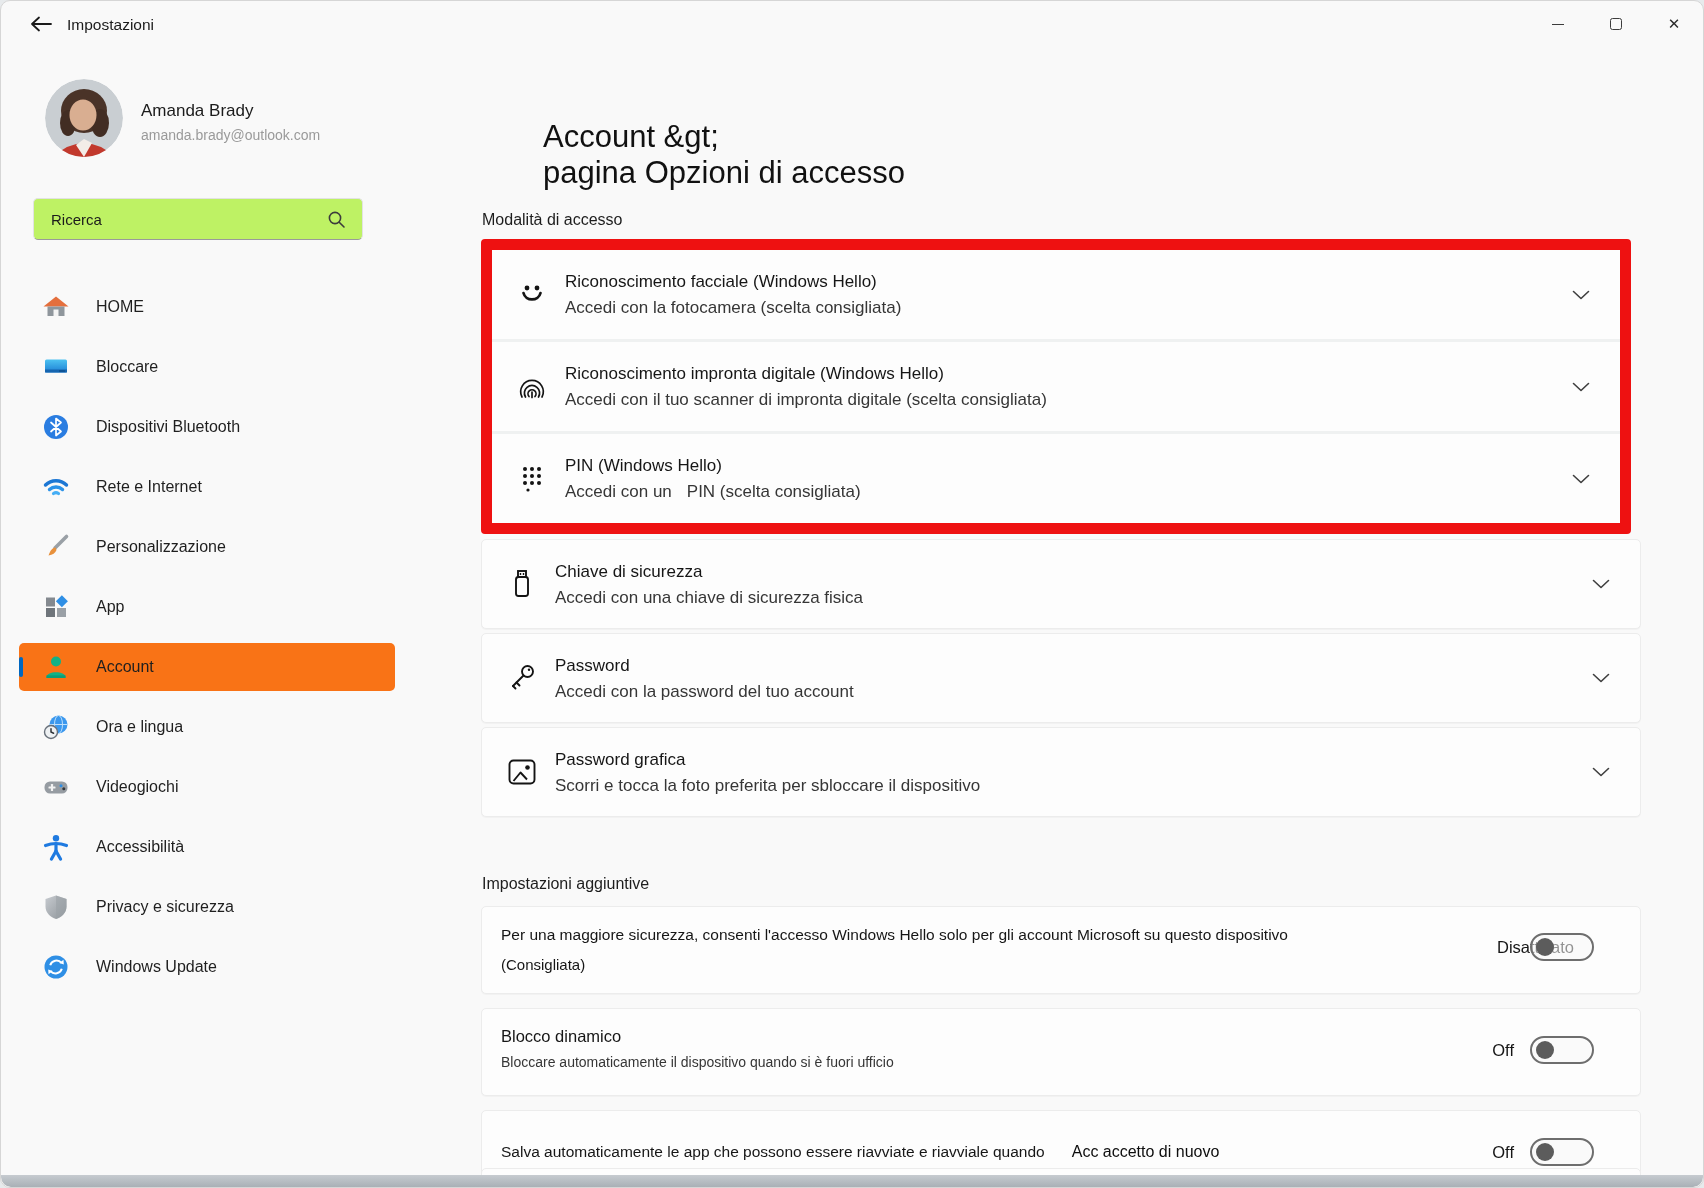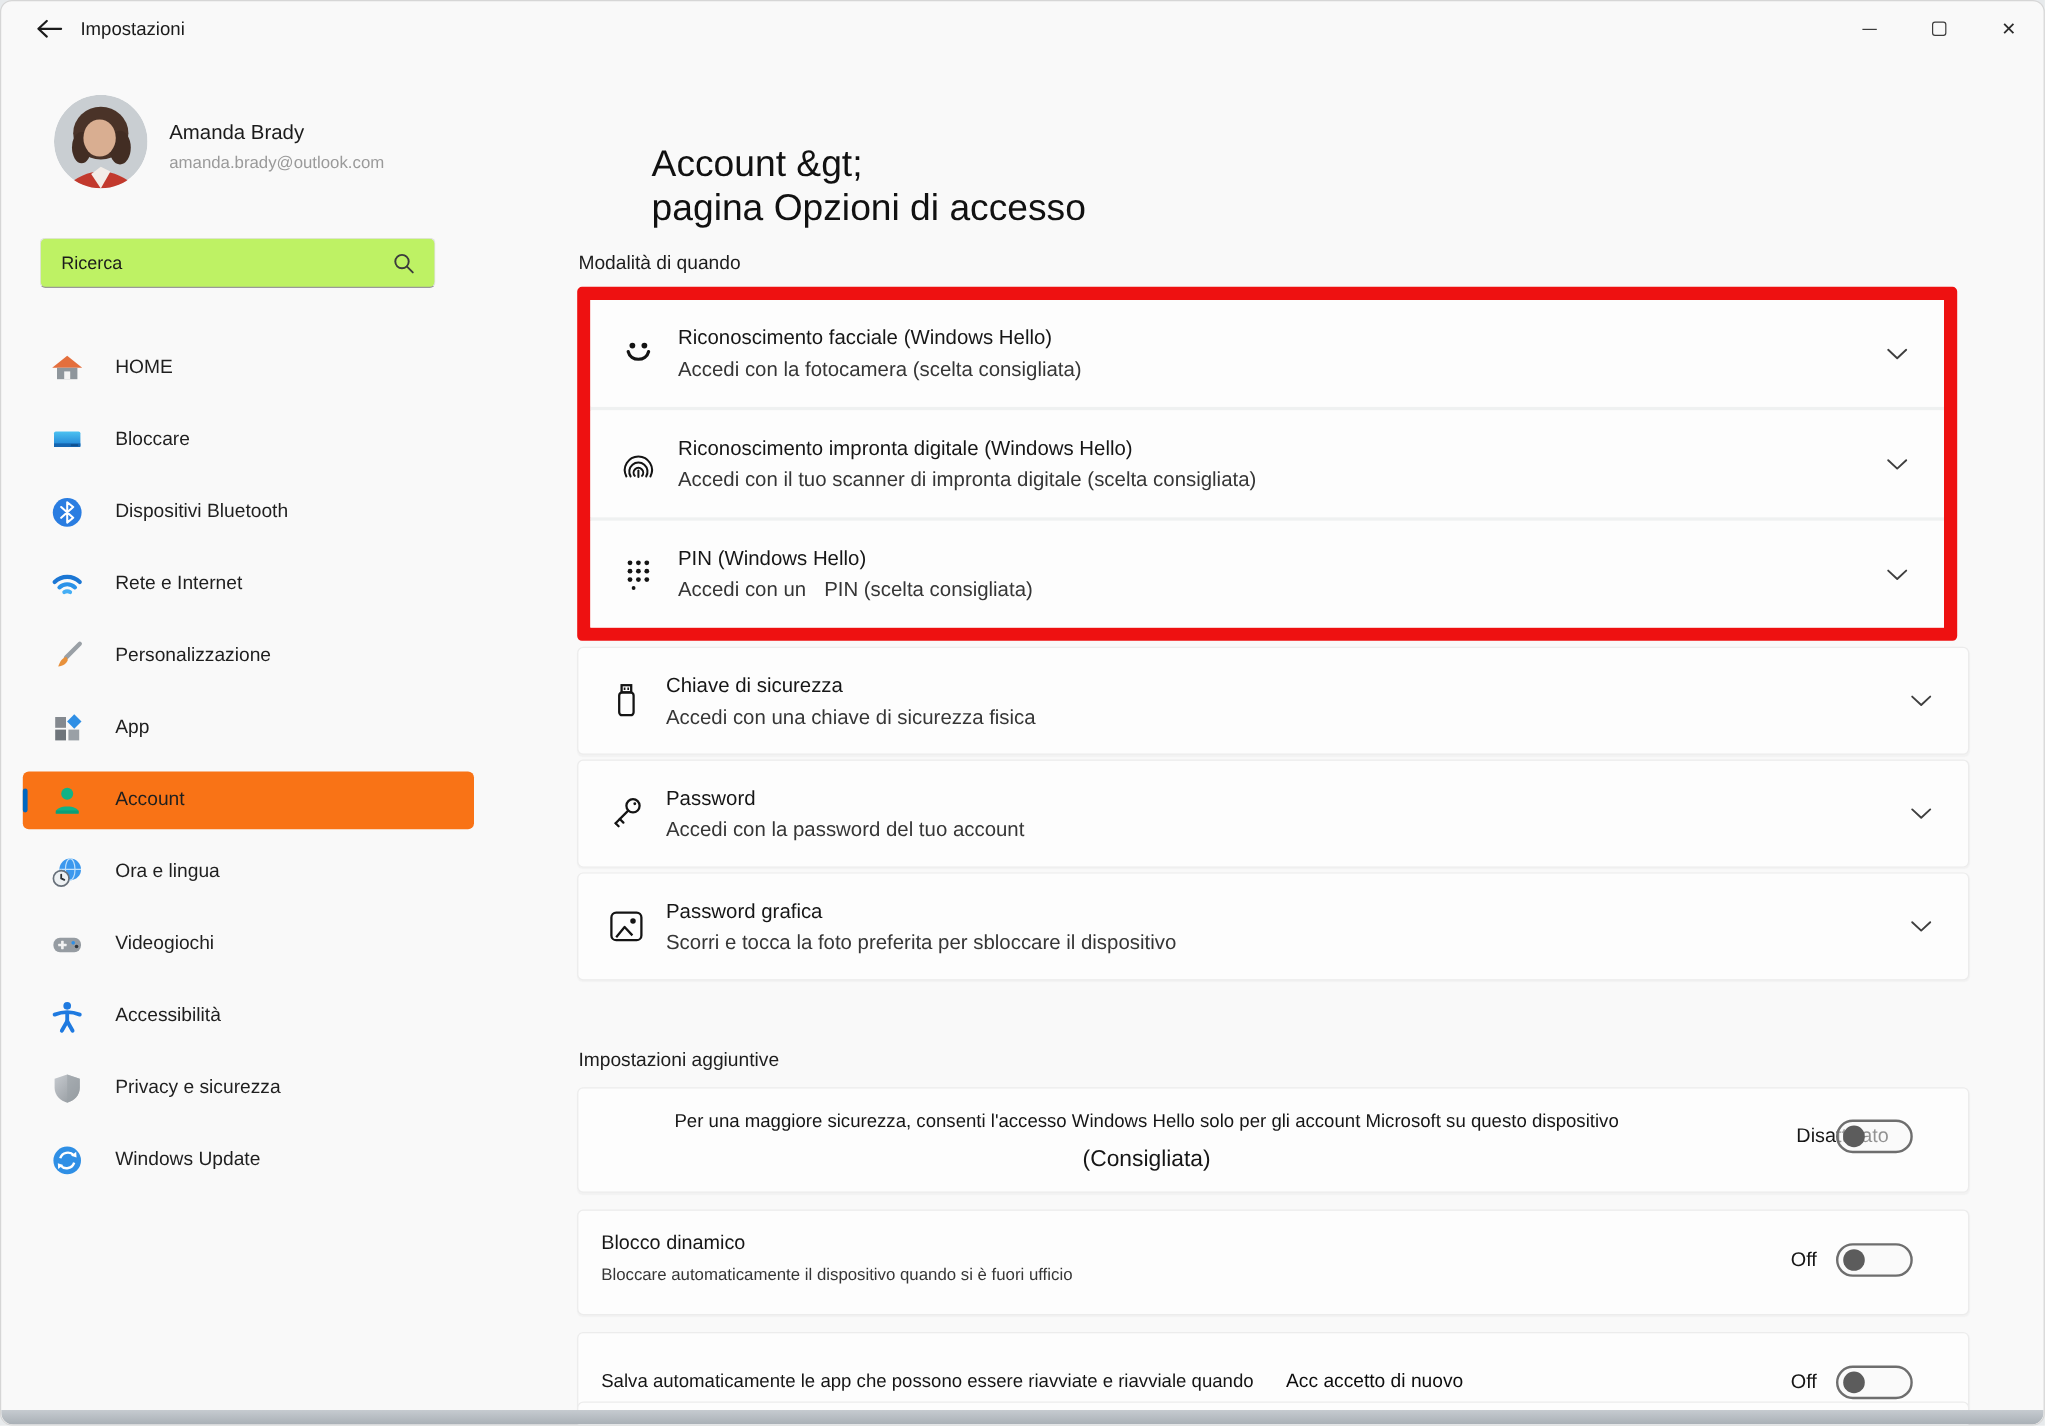--- a/index.html
+++ b/index.html
@@ -88,25 +88,25 @@
   .opt-sub { font-size:17px; color:#363636; margin-top:5px; }
   .sub-gap { margin-left:15px; }
   .chevron { position:absolute; right:30px; top:50%; transform:translateY(-50%); cursor:pointer; display:flex; }
 
   .addl-wrap { position:absolute; top:857px; left:0; right:0; }
   .addl-card {
     position:relative; background:#fdfdfd; border:1px solid #ececec; border-radius:5px;
     margin-bottom:14px; width:1160px; padding:18px 230px 0 19px;
     box-shadow:0 1px 1px rgba(0,0,0,0.03);
   }
-  .addl-card.c1 { height:88px;text-align:center; }
+  .addl-card.c1 { height:88px; }
   .addl-card.c2 { height:88px; }
   .addl-card.c3 { height:92px; padding-top:31px; }
   .addl-line1 { font-size:15.5px; color:#161616; line-height:20px; }
-  .addl-line2 { font-size:19px; color:#161616; margin-top:11px; }
+  .addl-line2 { font-size:15px; color:#161616; margin-top:11px; }
   .addl-title { font-size:16.5px; color:#161616; }
   .addl-sub { font-size:14px; color:#363636; margin-top:8px; }
   .c3 .t2 { font-size:16px; margin-left:27px; color:#0d0d0d; }
 
   .toggle-group { position:absolute; right:46px; display:flex; align-items:center; }
   .c1 .toggle-group { top:26px; }
   .c2 .toggle-group { top:27px; }
   .c3 .toggle-group { top:27px; }
   .toggle-label { font-size:16.5px; color:#161616; white-space:nowrap; }
   .toggle {
@@ -332,21 +332,21 @@
 
   </div>
 
   <div class="main">
 
     <div class="page-title">
       <span class="pt1">Account &amp;gt;</span>
       <span class="pt2">pagina Opzioni di accesso</span>
     </div>
 
-    <div class="section-label sec1">Modalità di quando</div>
+    <div class="section-label sec1">Modalità di accesso</div>
 
     <div class="options-wrap">
       <div class="red-box">
 
         <div class="inner-row">
           <div class="option-row">
             <span class="opt-icon">
               <svg width="36" height="36" viewBox="0 0 36 36">
                 <circle cx="13" cy="11" r="2.4" fill="#141414"></circle>
                 <circle cx="23" cy="11" r="2.4" fill="#141414"></circle>

